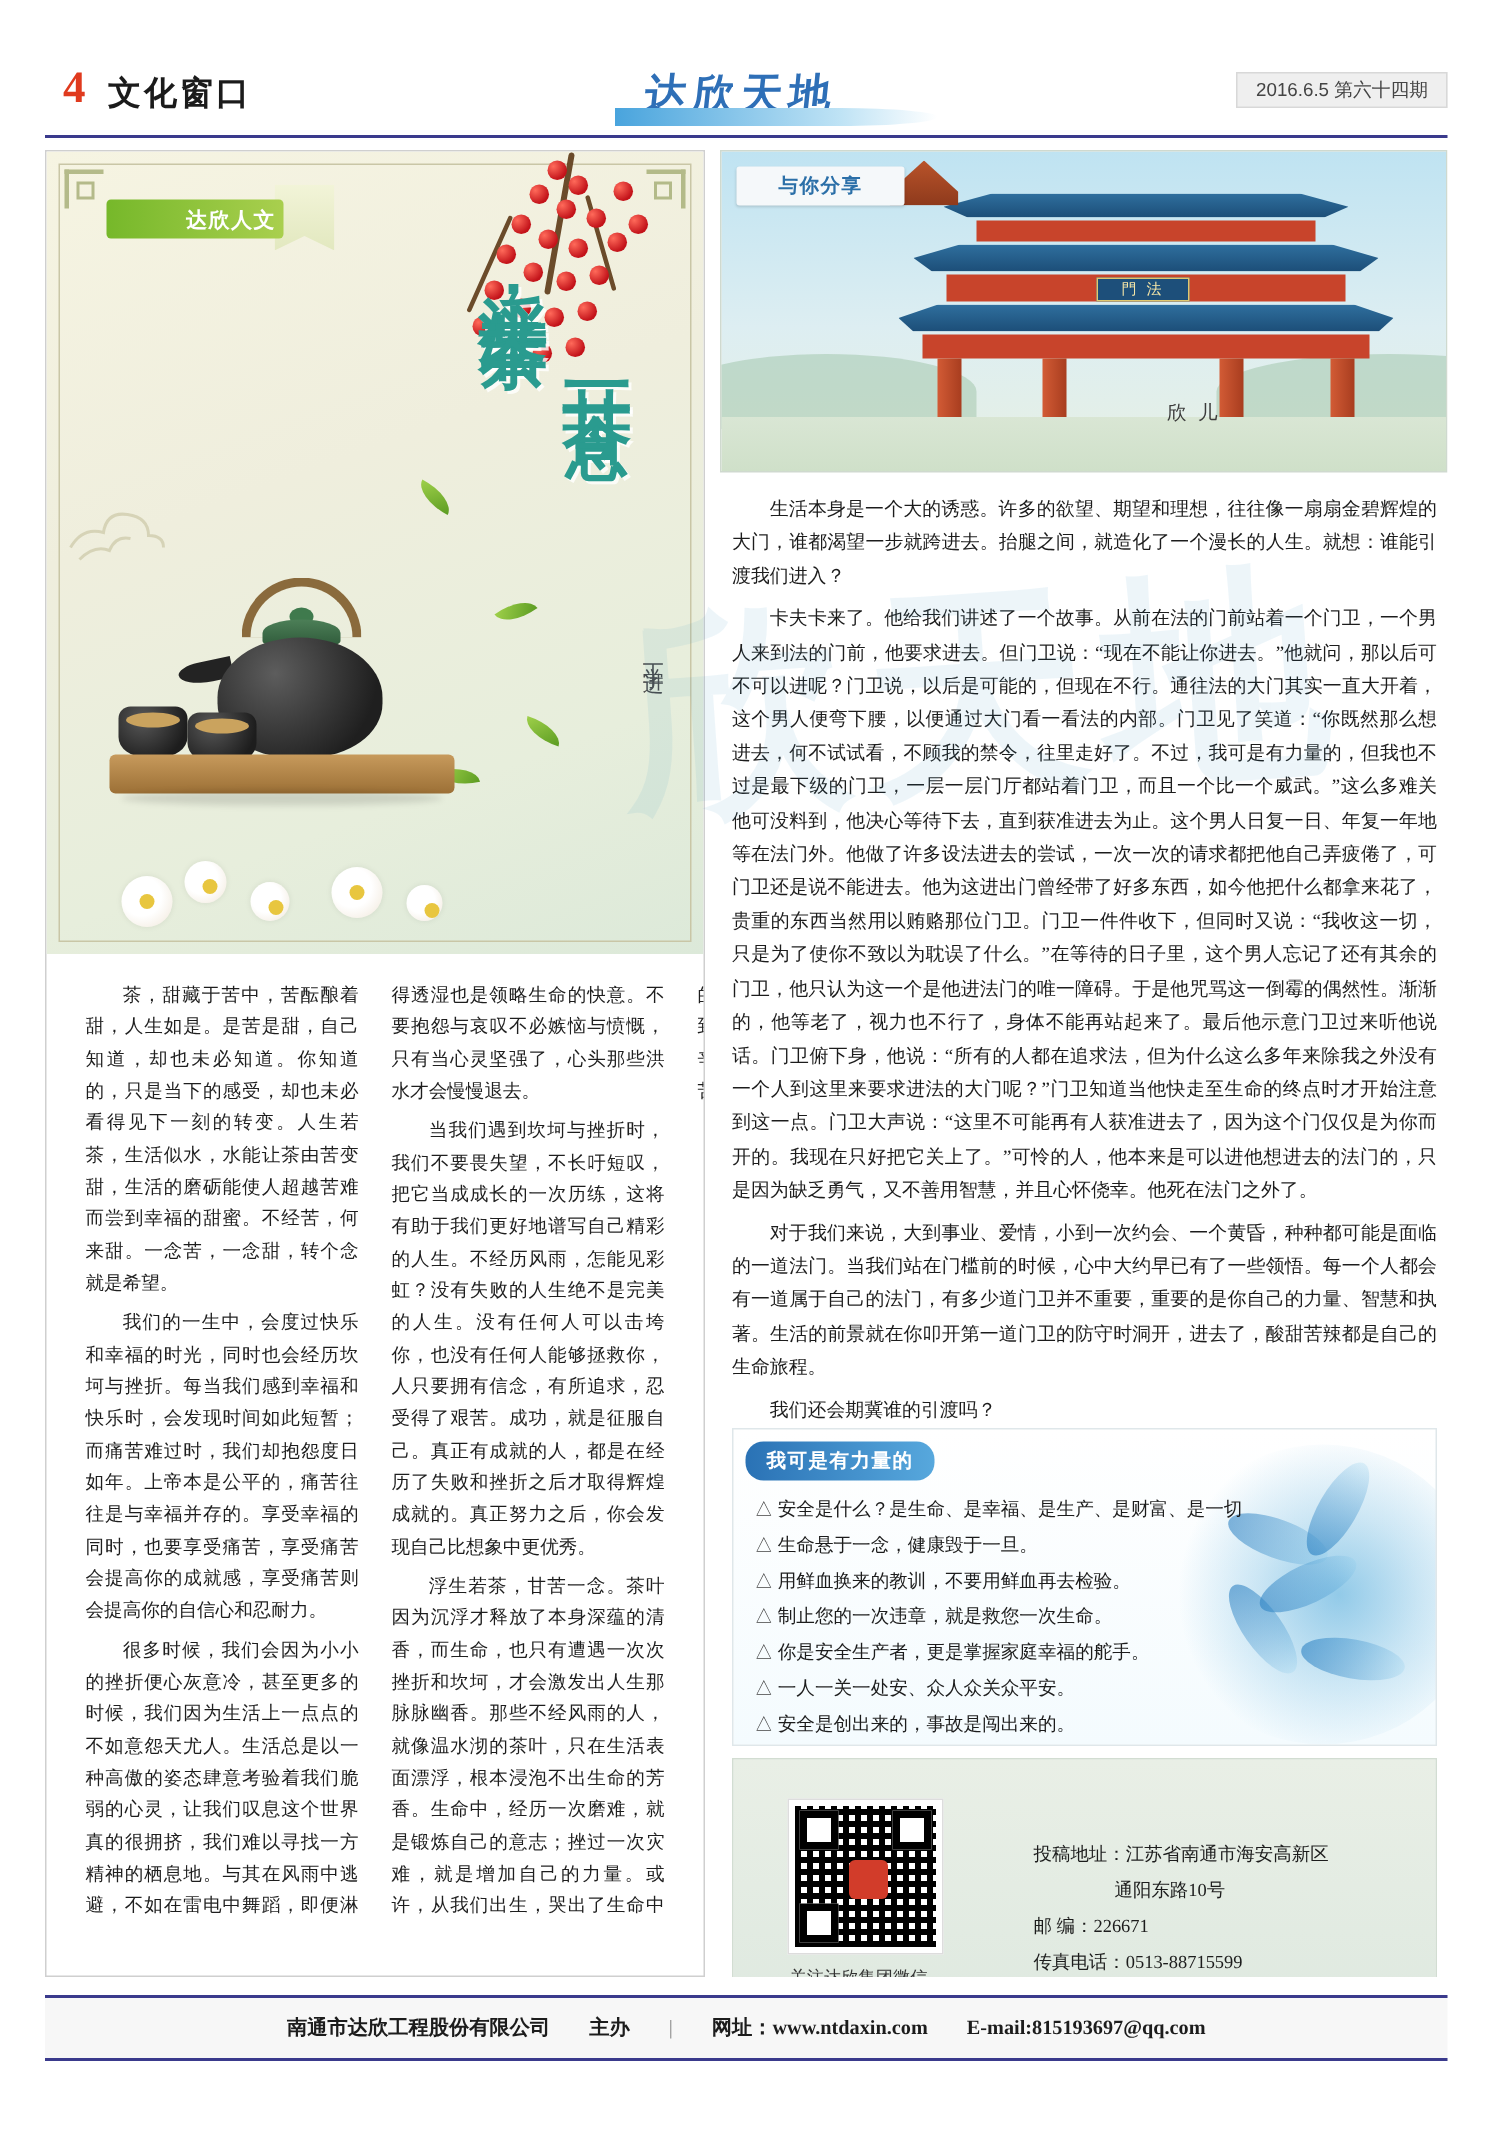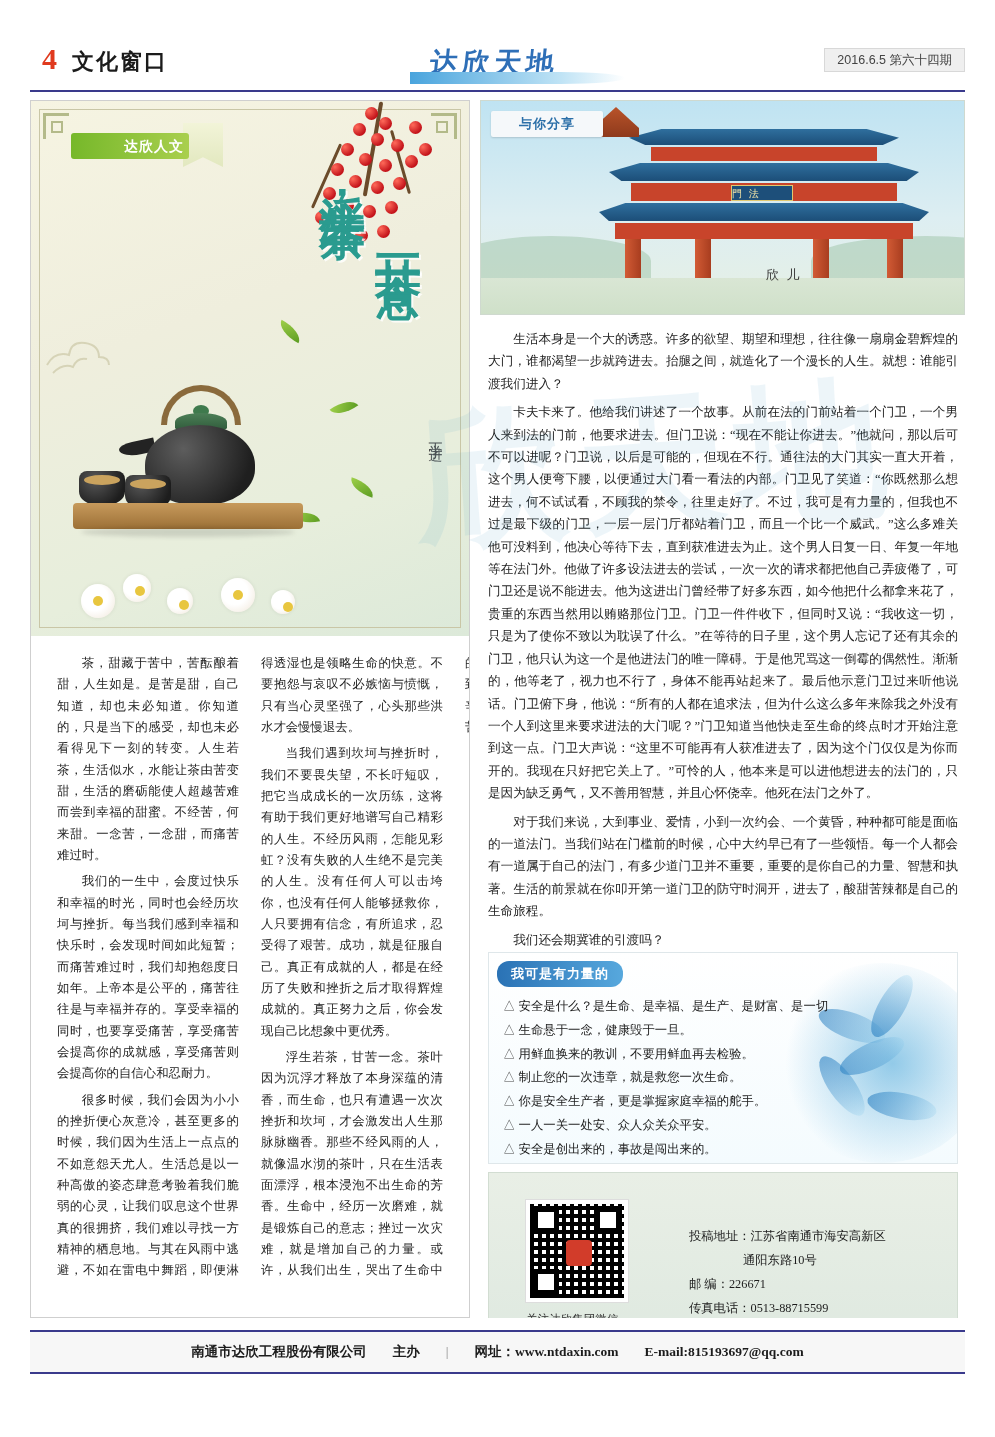--- a/index.html
+++ b/index.html
@@ -238,21 +238,21 @@
      clip-path: polygon(3% 100%, 0 50%, 8% 0, 92% 0, 100% 50%, 97% 100%); }
   .gate .band {
     position: absolute; background: #c8442b;
   }
   .gate .band.b1 { left: 52px; top: 26px; width: 226px; height: 14px; }
   .gate .band.b2 { left: 32px; top: 62px; width: 266px; height: 18px; }
   .gate .band.b3 { left: 16px; top: 102px; width: 298px; height: 16px; }
   .gate .plaque {
     position: absolute; left: 132px; top: 64px; width: 62px; height: 16px;
     background: #1d4f7a; border: 1px solid #e0c870;
-    color: #f5e6a8; font-size: 10px; line-height: 15px;
+    color: #f5e6a8; font-size: 10px; text-align: center; line-height: 15px;
     letter-spacing: 2px;
   }
   .gate .pillar {
     position: absolute; top: 118px; width: 16px; height: 62px;
     background: linear-gradient(90deg,#d25b35,#a83d1f);
   }
   .gate .pillar.p1 { left: 26px; }
   .gate .pillar.p2 { left: 96px; }
   .gate .pillar.p3 { left: 214px; }
   .gate .pillar.p4 { left: 288px; }
@@ -267,21 +267,21 @@
   .hill.h1 { left: -30px; }
   .hill.h2 { left: 330px; width: 230px; }
   .art-title {
     position: absolute; left: 122px; top: 118px; z-index: 6;
     font-family: "Liberation Serif", serif;
     font-size: 42px; font-weight: bold; letter-spacing: 8px;
     color: #1a4f7f;
     text-shadow: 2px 2px 3px rgba(255,255,255,.9);
   }
   .art-author {
-    position: absolute; left: 285px; top: 165px; z-index: 6;
+    position: absolute; left: 297px; top: 165px; z-index: 6;
     font-size: 13px; color: #3b3b3b; letter-spacing: 2px;
   }
 
   
   .right-body {
     position: absolute; left: 8px; top: 228px; width: 470px; height: 610px;
     font-family: "Liberation Serif", "DejaVu Serif", serif;
     font-size: 12.6px; line-height: 1.78; text-align: justify; color: #1c1c1c;
   }
   .right-body p { margin: 0 0 6px 0; text-indent: 2em; }
@@ -471,21 +471,21 @@
       <div class="petal-bottom">
         <div class="flower" style="left:10px;top:14px;"></div>
         <div class="flower" style="left:52px;top:4px;width:28px;height:28px;"></div>
         <div class="flower" style="left:96px;top:18px;width:26px;height:26px;"></div>
         <div class="flower" style="left:150px;top:8px;"></div>
         <div class="flower" style="left:200px;top:20px;width:24px;height:24px;"></div>
       </div>
     </div>
 
     <div class="left-body">
-      <p>茶，甜藏于苦中，苦酝酿着甜，人生如是。是苦是甜，自己知道，却也未必知道。你知道的，只是当下的感受，却也未必看得见下一刻的转变。人生若茶，生活似水，水能让茶由苦变甜，生活的磨砺能使人超越苦难而尝到幸福的甜蜜。不经苦，何来甜。一念苦，一念甜，而痛苦难过时。</p>
+      <p>茶，甜藏于苦中，苦酝酿着甜，人生如是。是苦是甜，自己知道，却也未必知道。你知道的，只是当下的感受，却也未必看得见下一刻的转变。人生若茶，生活似水，水能让茶由苦变甜，生活的磨砺能使人超越苦难而尝到幸福的甜蜜。不经苦，何来甜。一念苦，一念甜，转个念就是希望。</p>
       <p>我们的一生中，会度过快乐和幸福的时光，同时也会经历坎坷与挫折。每当我们感到幸福和快乐时，会发现时间如此短暂；而痛苦难过时，我们却抱怨度日如年。上帝本是公平的，痛苦往往是与幸福并存的。享受幸福的同时，也要享受痛苦，享受痛苦会提高你的成就感，享受痛苦则会提高你的自信心和忍耐力。</p>
       <p>很多时候，我们会因为小小的挫折便心灰意冷，甚至更多的时候，我们因为生活上一点点的不如意怨天尤人。生活总是以一种高傲的姿态肆意考验着我们脆弱的心灵，让我们叹息这个世界真的很拥挤，我们难以寻找一方精神的栖息地。与其在风雨中逃避，不如在雷电中舞蹈，即便淋得透湿也是领略生命的快意。不要抱怨与哀叹不必嫉恼与愤慨，只有当心灵坚强了，心头那些洪水才会慢慢退去。</p>
       <p>当我们遇到坎坷与挫折时，我们不要畏失望，不长吁短叹，把它当成成长的一次历练，这将有助于我们更好地谱写自己精彩的人生。不经历风雨，怎能见彩虹？没有失败的人生绝不是完美的人生。没有任何人可以击垮你，也没有任何人能够拯救你，人只要拥有信念，有所追求，忍受得了艰苦。成功，就是征服自己。真正有成就的人，都是在经历了失败和挫折之后才取得辉煌成就的。真正努力之后，你会发现自己比想象中更优秀。</p>
       <p>浮生若茶，甘苦一念。茶叶因为沉浮才释放了本身深蕴的清香，而生命，也只有遭遇一次次挫折和坎坷，才会激发出人生那脉脉幽香。那些不经风雨的人，就像温水沏的茶叶，只在生活表面漂浮，根本浸泡不出生命的芳香。生命中，经历一次磨难，就是锻炼自己的意志；挫过一次灾难，就是增加自己的力量。或许，从我们出生，哭出了生命中的第一声时，我们就开始感受到，人生必定充满了泪水与艰辛，人生的精彩就在于它充满了苦与乐！</p>
     </div>
   </div>
 
   <div class="right-col">
 
     <div class="photo-card">

